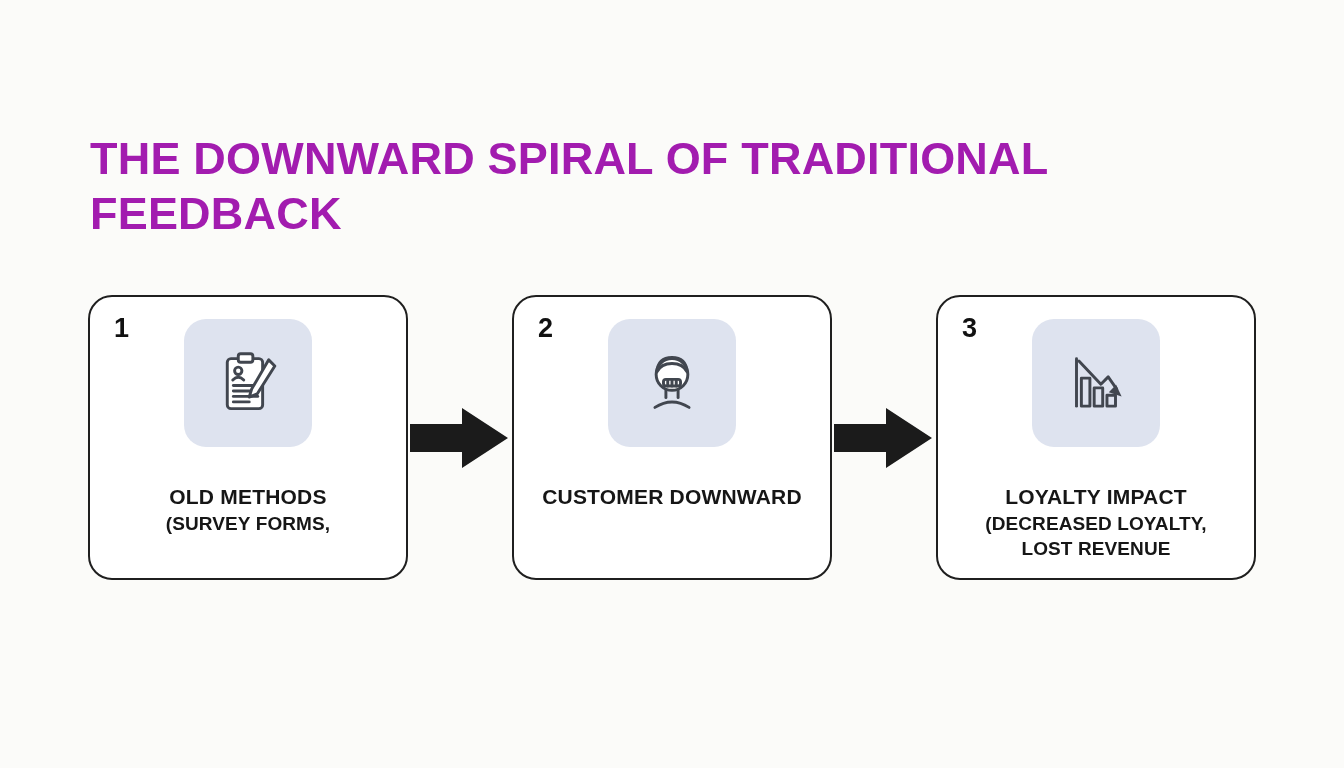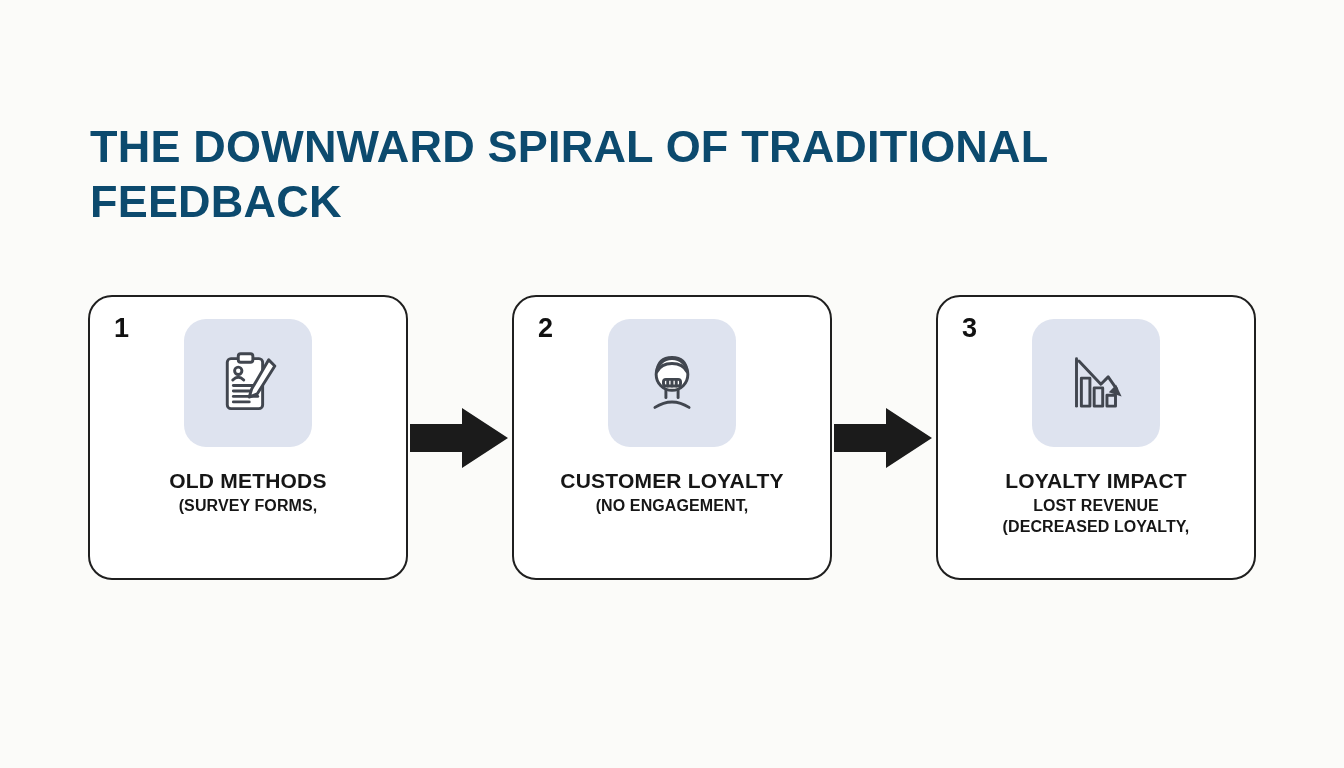--- a/index.html
+++ b/index.html
@@ -7,27 +7,27 @@
   body {
     background: #fbfbf9;
     font-family: "Liberation Sans", sans-serif;
     color: #171717;
     position: relative;
     overflow: hidden;
   }
   .page-title {
     position: absolute;
     left: 90px;
-    top: 120px;
+    top: 132px;
     width: 1010px;
     font-size: 45px;
     font-weight: 700;
     line-height: 1.22;
     letter-spacing: 0.2px;
-    color: #0c4a6e;
+    color: #a21caf;
   }
   .flow-row {
     position: absolute;
     left: 88px;
     top: 295px;
     width: 1168px;
     display: flex;
     align-items: center;
     justify-content: space-between;
   }
@@ -53,28 +53,28 @@
     height: 128px;
     margin: 22px auto 0 auto;
     background: #dee3ef;
     border-radius: 22px;
     display: flex;
     align-items: center;
     justify-content: center;
   }
   .icon-tile svg { display: block; }
   .step-text {
-    margin-top: 20px;
+    margin-top: 36px;
     text-align: center;
     font-weight: 700;
     line-height: 1.32;
     color: #161616;
   }
   .step-title { font-size: 21px; letter-spacing: 0.2px; }
-  .step-sub { font-size: 16px; letter-spacing: 0.1px; }
+  .step-sub { font-size: 19px; letter-spacing: 0.1px; }
   .flow-arrow {
     flex: 0 0 auto;
     display: flex;
     align-items: center;
     justify-content: center;
   }
   .ic { stroke: #41464f; stroke-width: 2.4; fill: none; stroke-linecap: round; stroke-linejoin: round; }
   .ic-fill { fill: #41464f; stroke: none; }
   .ic-white { fill: #ffffff; }
 </style>
@@ -125,22 +125,21 @@
           <line class="ic" x1="28.5" y1="29" x2="28.5" y2="34.5"></line>
           <line class="ic" x1="32" y1="29" x2="32" y2="34.5"></line>
           <line class="ic" x1="35.5" y1="29" x2="35.5" y2="34.5"></line>
           <path class="ic" d="M27 37.5 v6.5"></path>
           <path class="ic" d="M37 37.5 v6.5"></path>
           <path class="ic" d="M18 52 q14 -9 28 0"></path>
         </svg>
       </span>
     </div>
     <div class="step-text">
-      <div class="step-title">CUSTOMER LOYALTY</div>
-      <div class="step-sub">(NO ENGAGEMENT,</div>
+      <div class="step-title">CUSTOMER DOWNWARD</div>
     </div>
   </div>
 
   <div class="flow-arrow">
     <svg width="100" height="72" viewBox="0 0 100 72">
       <polygon points="0,22 52,22 52,6 98,36 52,66 52,50 0,50" fill="#1b1b1b"></polygon>
     </svg>
   </div>
 
   <div class="step-card">
@@ -152,18 +151,18 @@
           <rect class="ic" x="20" y="28" width="7" height="23"></rect>
           <rect class="ic" x="30.5" y="36" width="7" height="15"></rect>
           <rect class="ic" x="41" y="42" width="7" height="9"></rect>
           <polyline class="ic" points="18,14 36,33 42,27 49,37"></polyline>
           <polygon class="ic-fill" points="53,43 42.5,39.5 48.5,33.5"></polygon>
         </svg>
       </span>
     </div>
     <div class="step-text">
       <div class="step-title">LOYALTY IMPACT</div>
+      <div class="step-sub">(DECREASED LOYALTY,</div>
       <div class="step-sub">LOST REVENUE</div>
-      <div class="step-sub">(DECREASED LOYALTY,</div>
     </div>
   </div>
 
 </div>
 
 </body></html>

